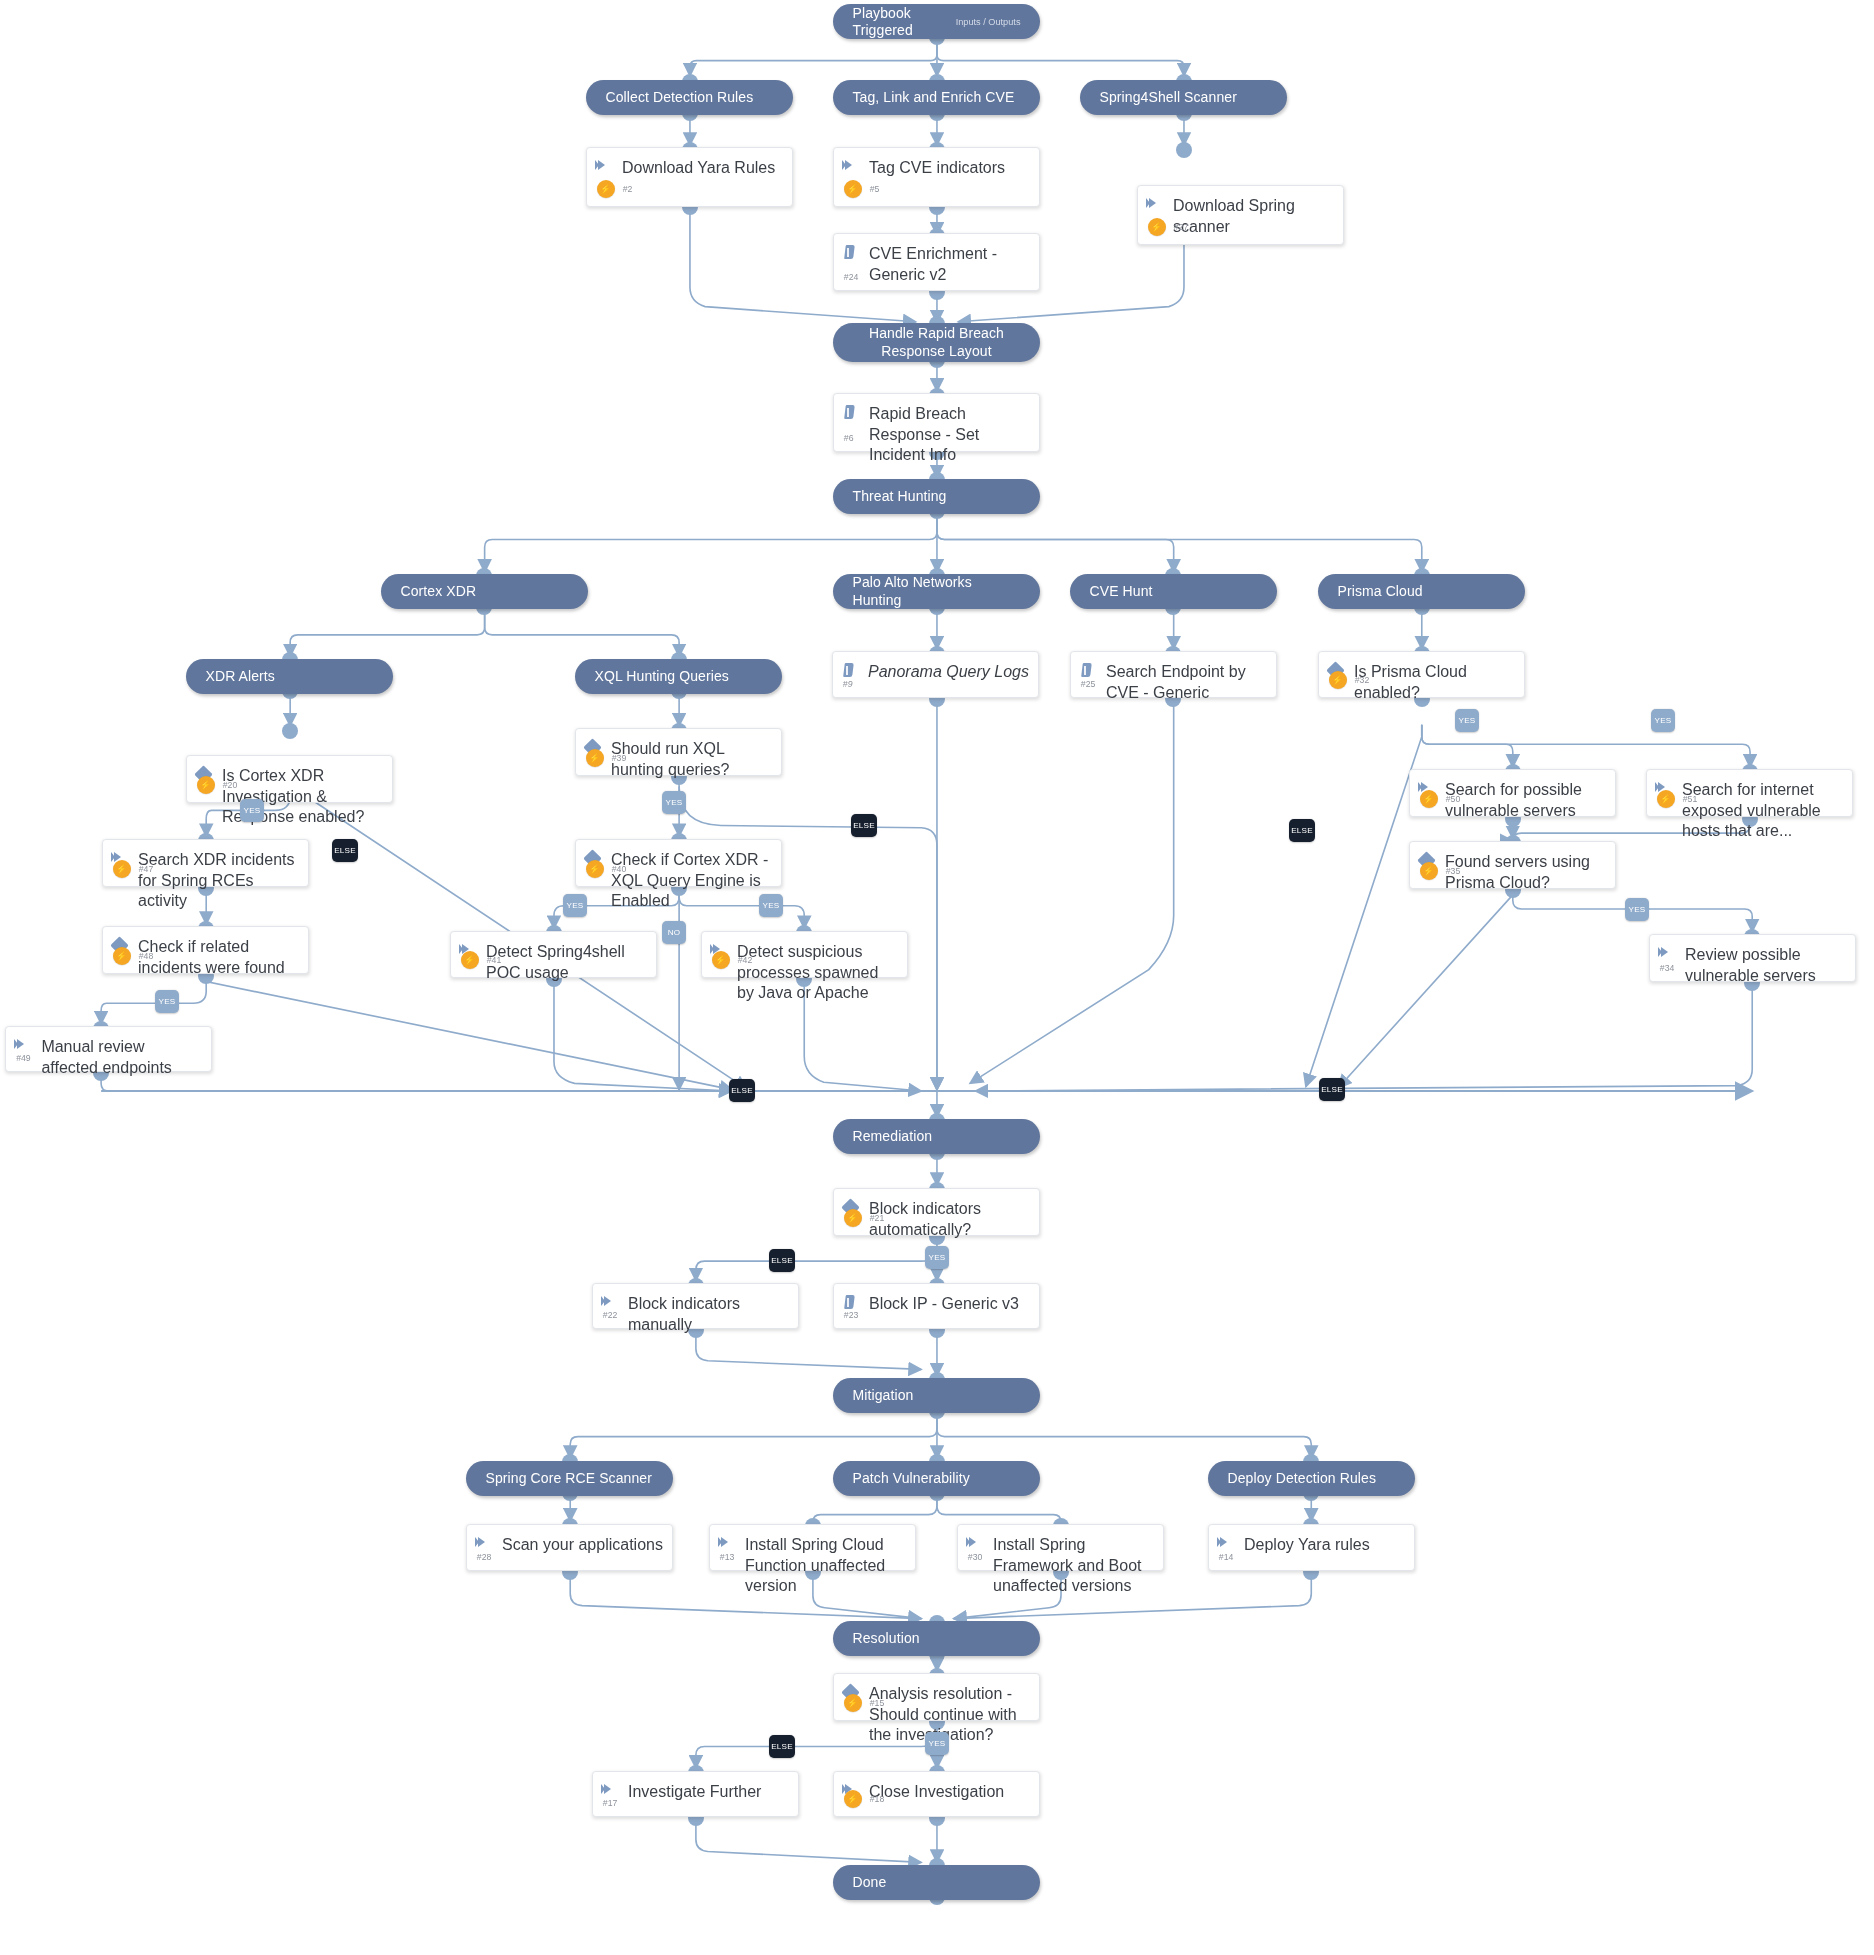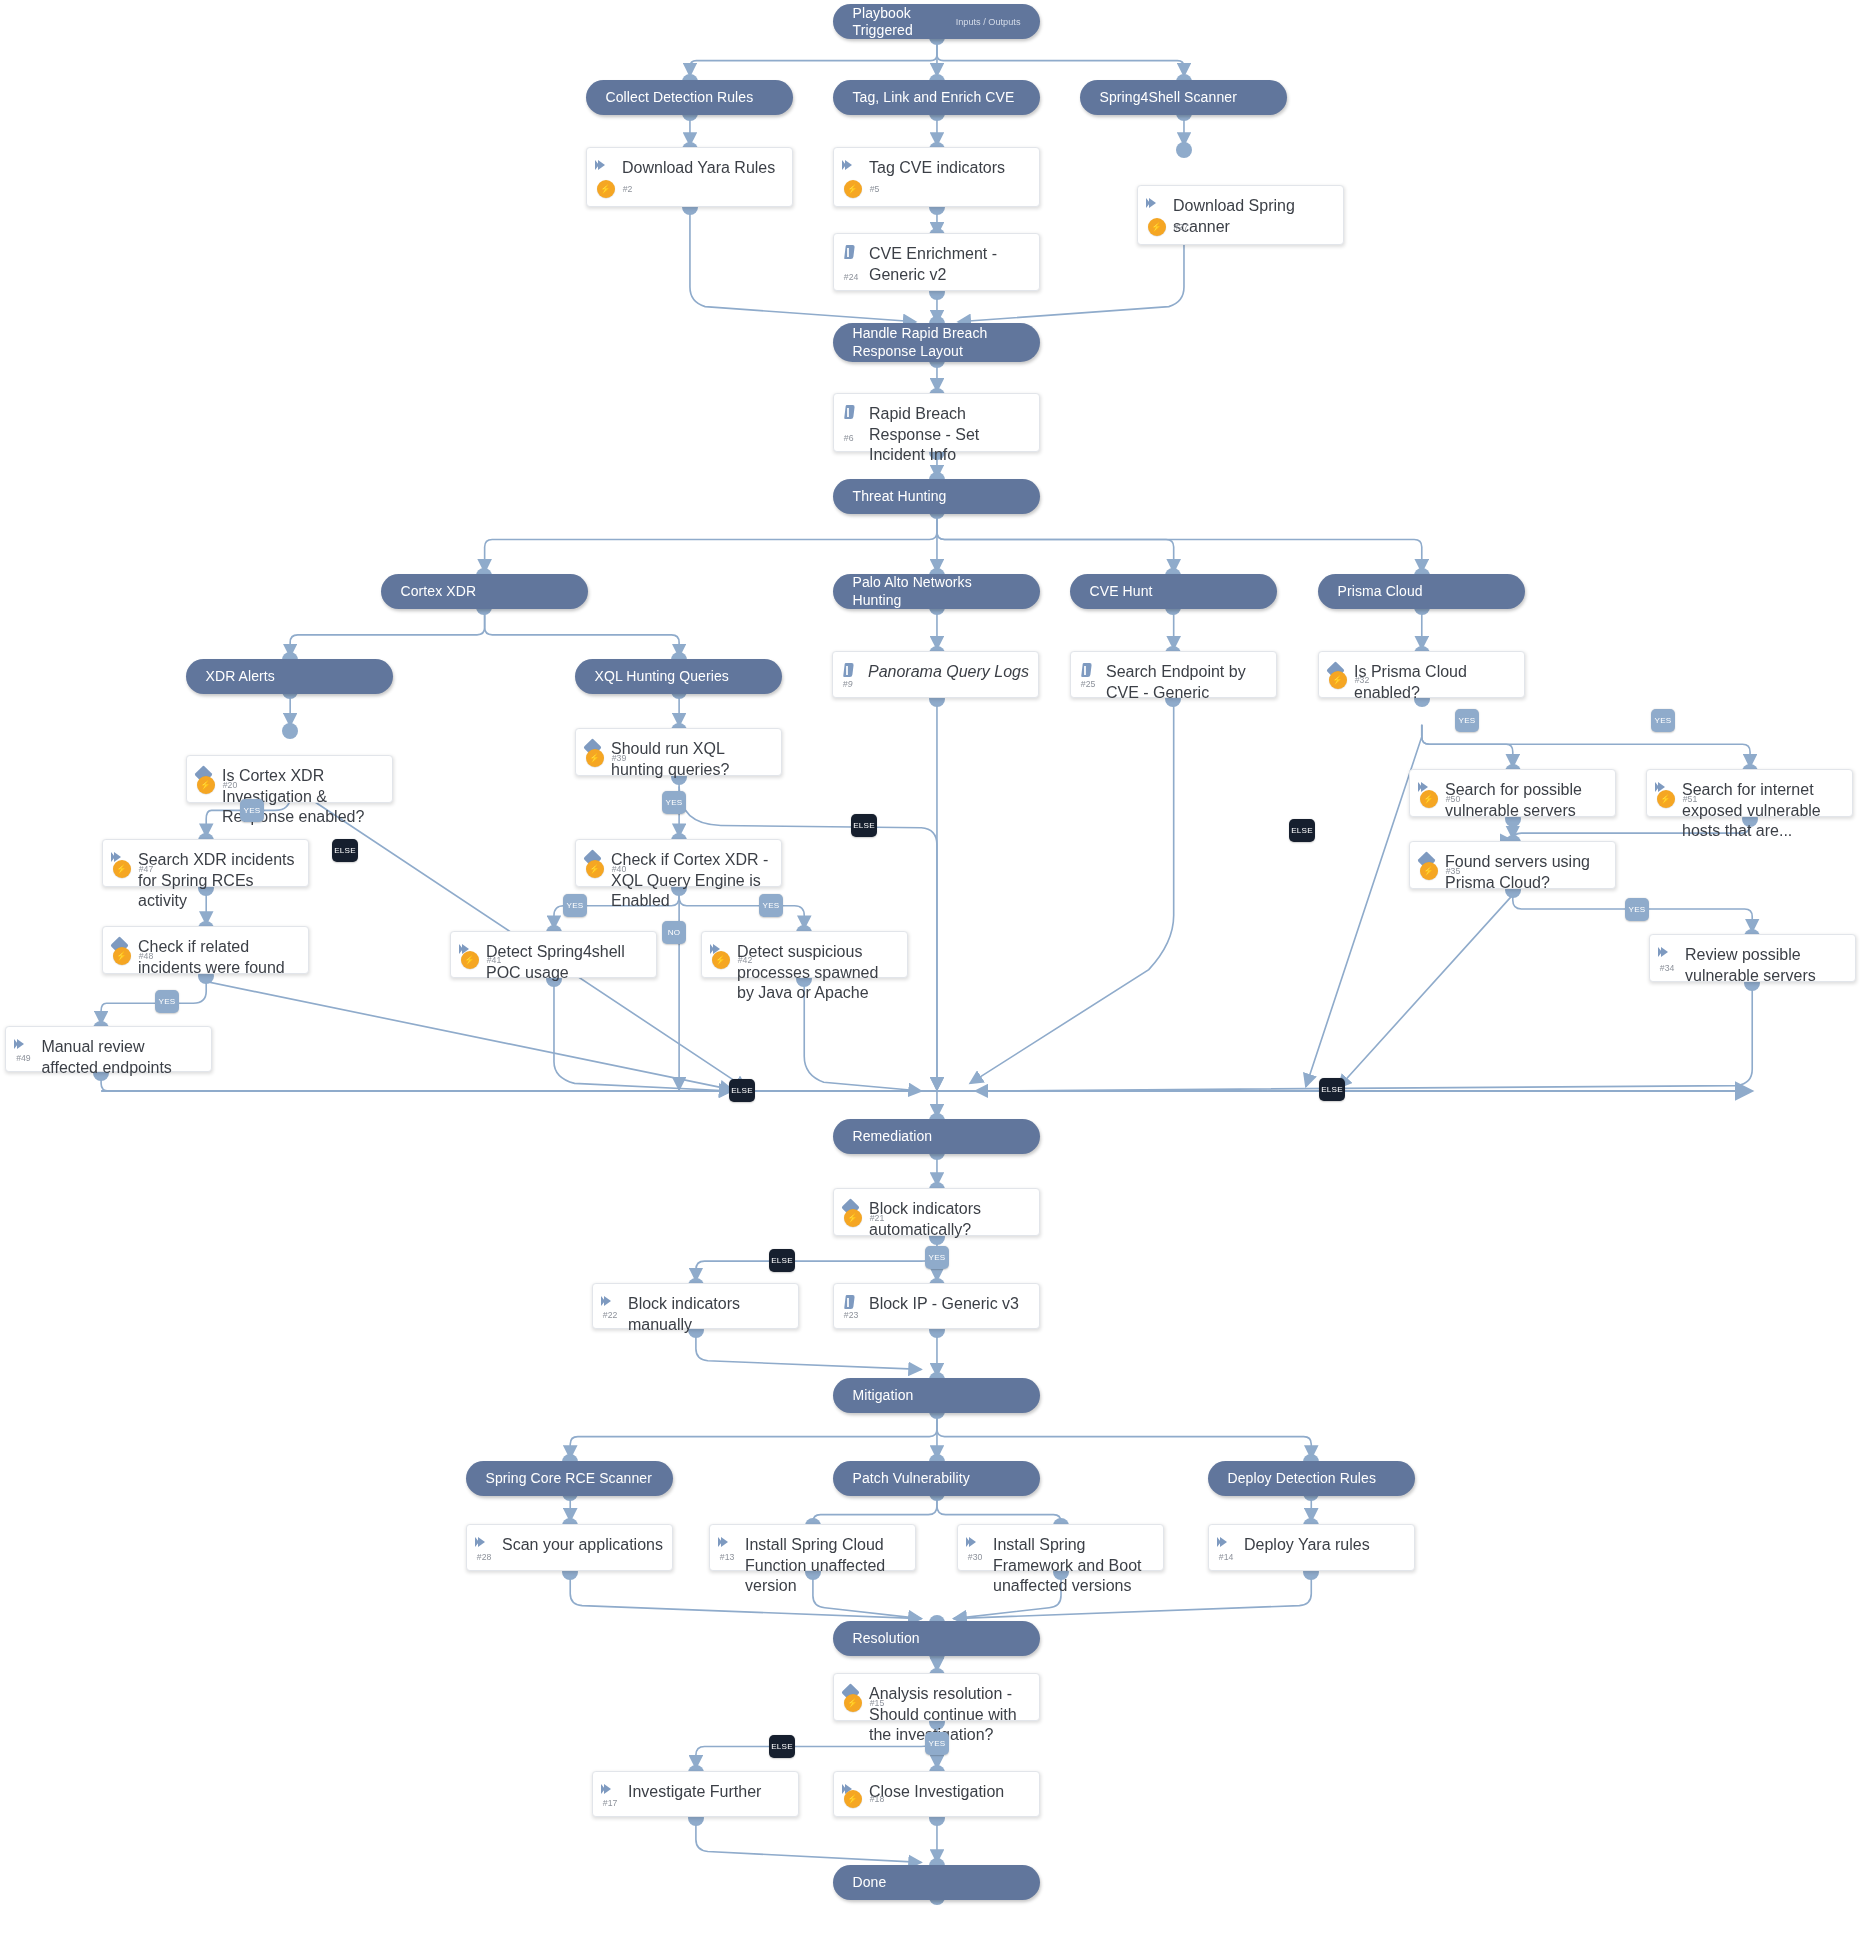--- a/index.html
+++ b/index.html
@@ -304,21 +304,21 @@
         </span>
       <span class="t-label">CVE Enrichment - Generic v2</span>
       </div>
     <div class="t-foot">
         <span class="t-id">#24</span>
       </div>
   </div>
   <div class="port round" style="left:929px;top:228px;"></div>
   <div class="port round" style="left:929px;top:284px;"></div>
 
-  <div class="section" style="left:833px;top:323px;width:207px;height:39px;">
+  <div class="section" style="left:833px;top:323px;width:207px;height:39px;text-align:center;">
     <span class="sec-title">Handle Rapid Breach Response Layout</span>
   </div>
   <div class="port top" style="left:929px;top:316px;"></div>
   <div class="port bot" style="left:929px;top:360px;"></div>
 
   <div class="task" style="left:833px;top:393px;width:207px;height:59px;">
     <div class="t-row">
         <span class="t-ico">
           <i class="ico-book"></i>
         </span>

